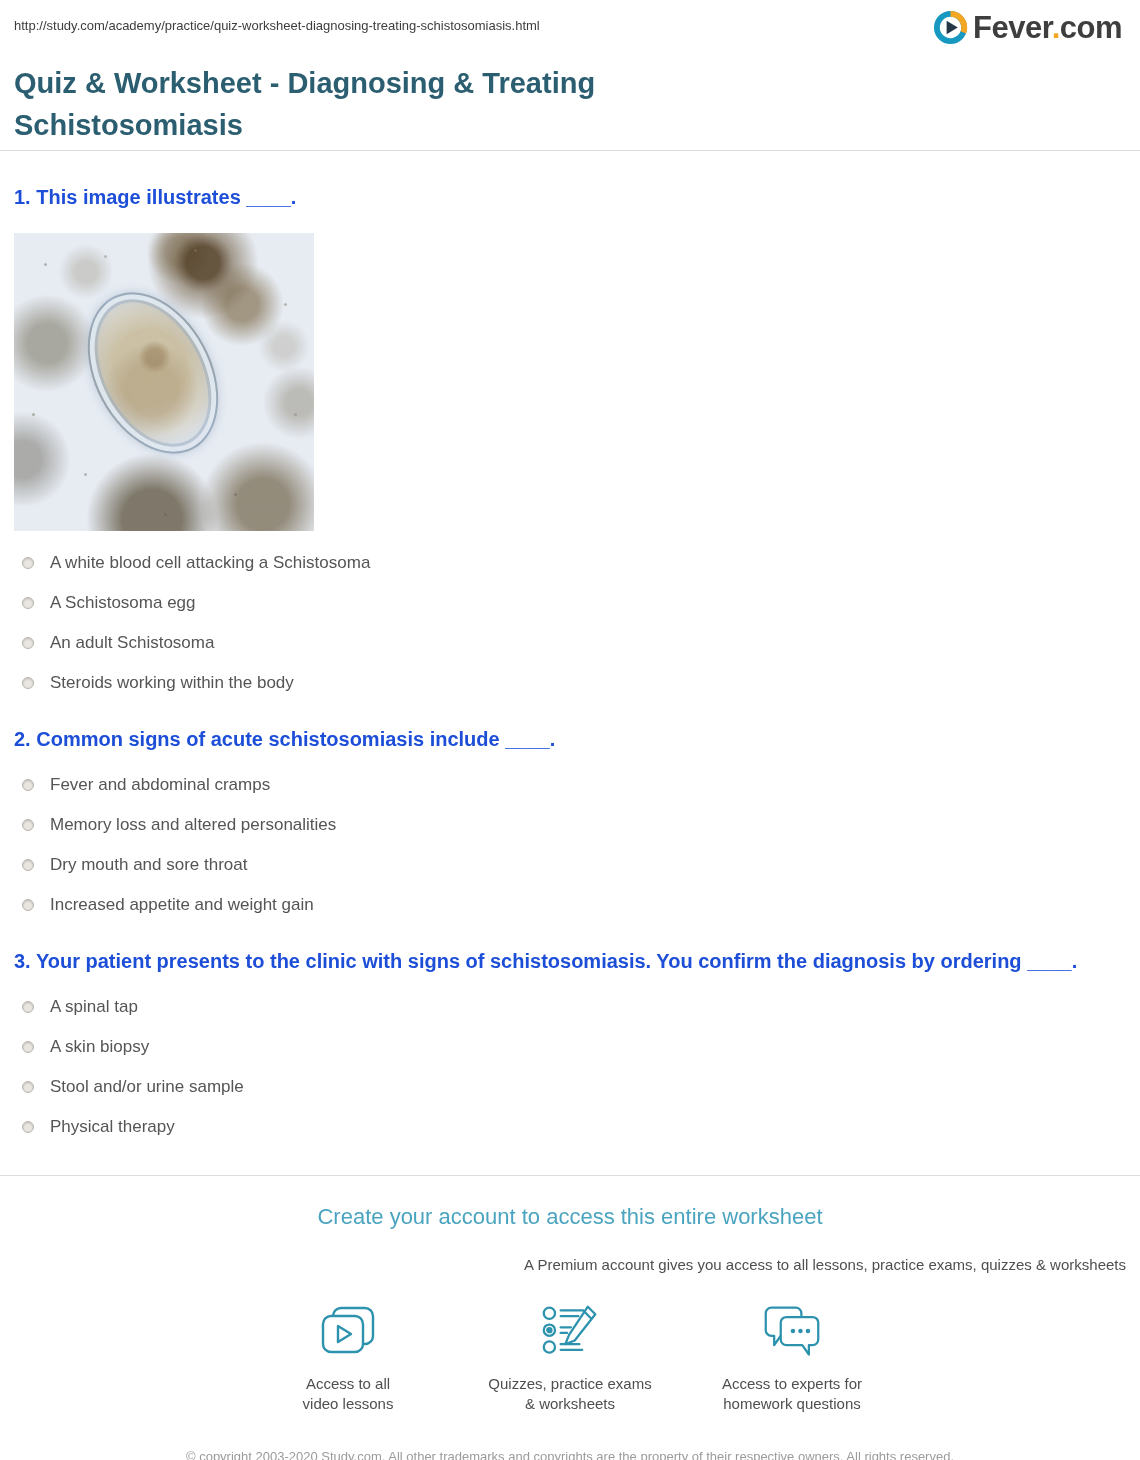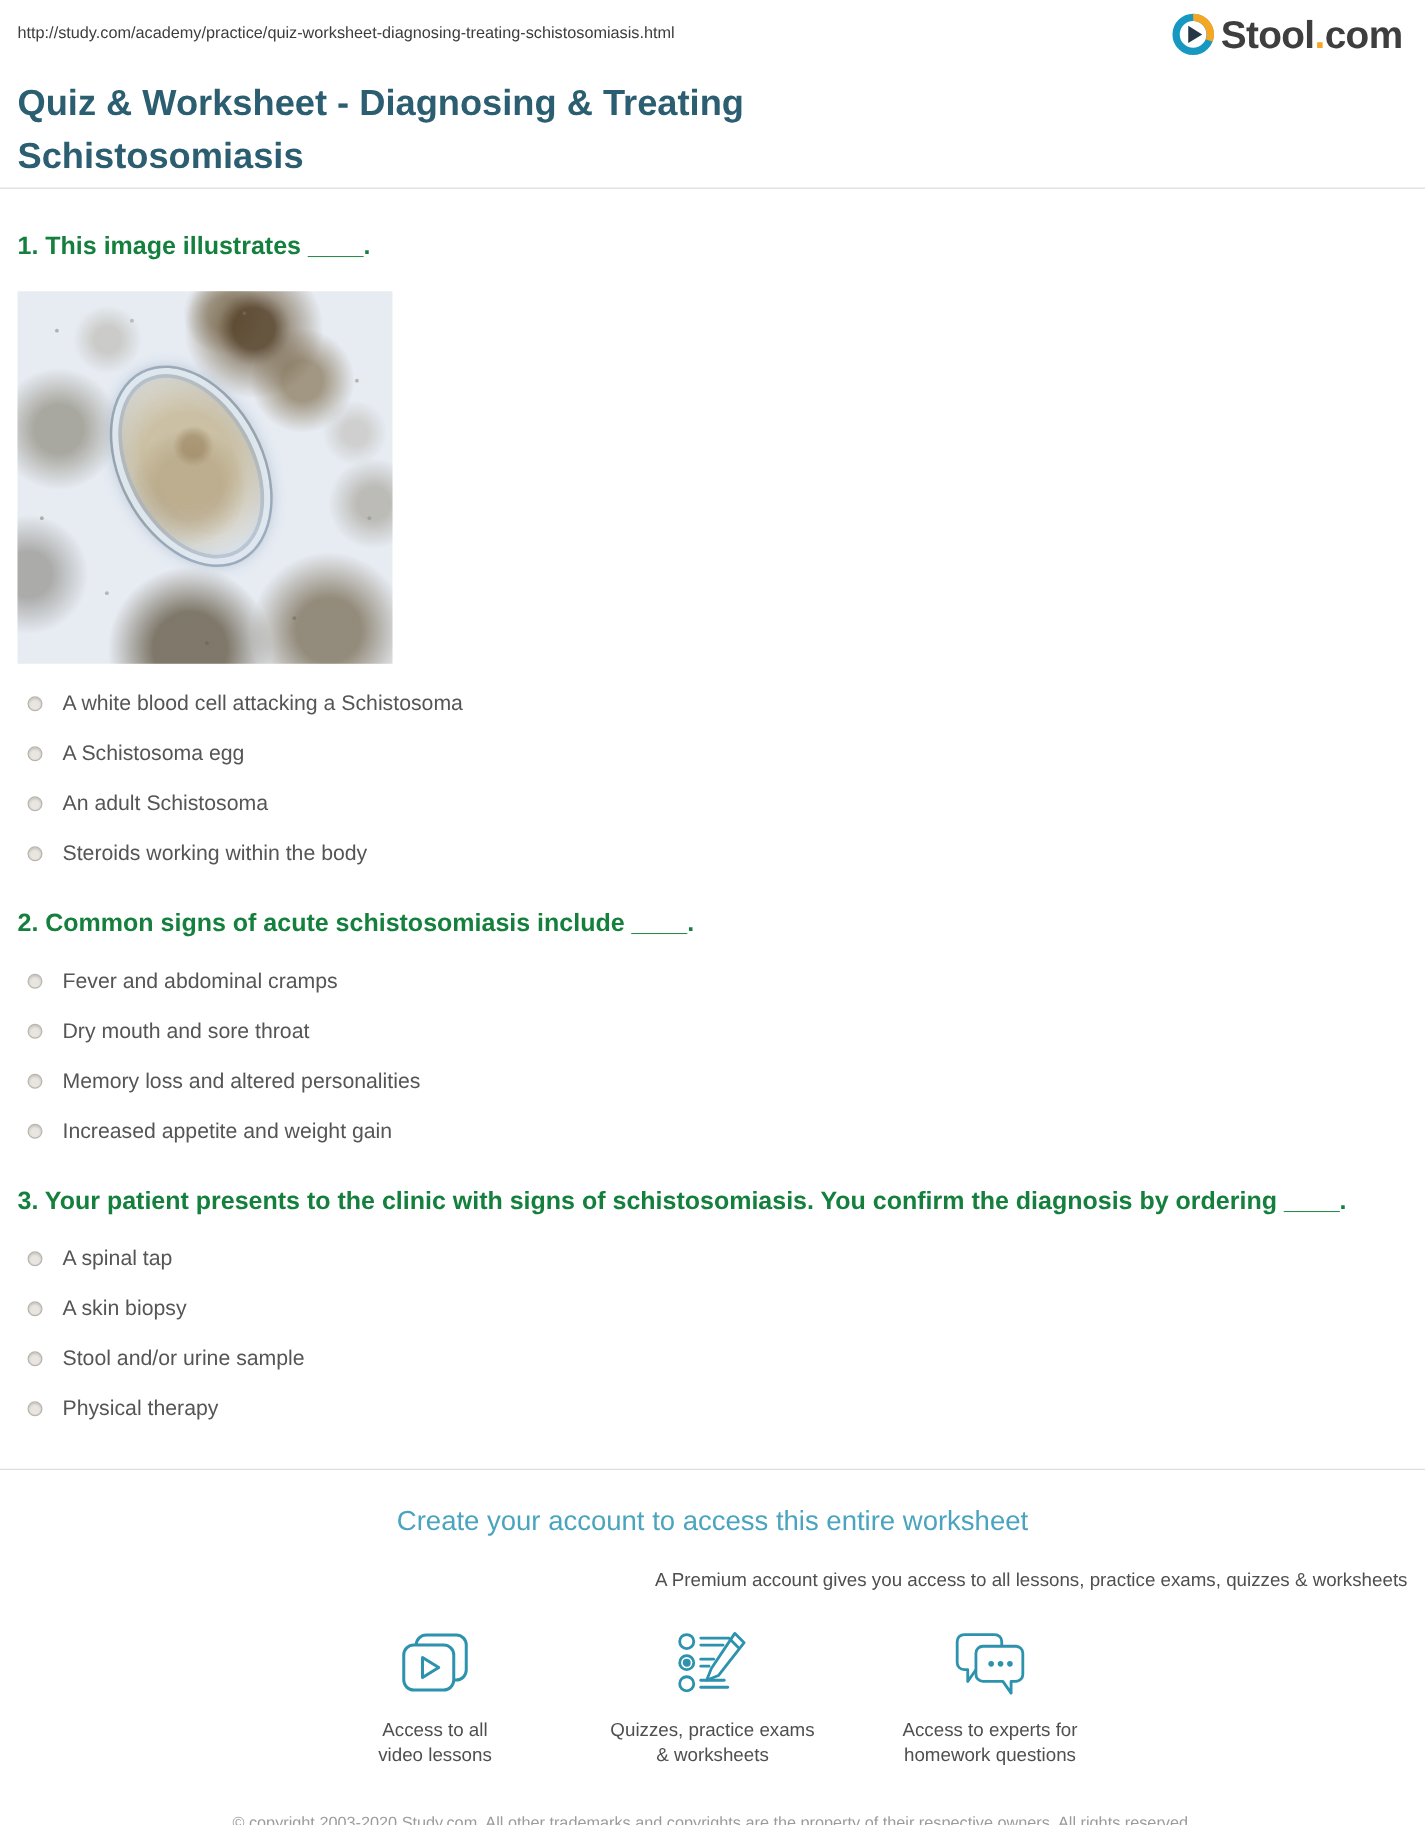--- a/index.html
+++ b/index.html
@@ -20,21 +20,21 @@
   .logo-dot { color:#f5a623; }
 
   
   h1.title {
     color:#2b5e70; font-size:29px; line-height:1.45; font-weight:700;
     max-width:700px; margin:10px 0 4px;
   }
   .divider { border:none; border-top:1px solid #ddd; margin:0 -14px; }
 
   
-  .q-prompt { font-size:20px; font-weight:700; color:#15803d; margin:34px 0 24px; line-height:1.2; }
+  .q-prompt { font-size:20px; font-weight:700; color:#1d4ed8; margin:34px 0 24px; line-height:1.2; }
   .q-prompt.nowrap { white-space:nowrap; }
   .opt { display:flex; align-items:center; margin:0 0 20px; padding-left:8px; cursor:pointer; }
   .radio {
     width:12px; height:12px; border-radius:50%;
     border:1px solid #b9b5ae; background:#e9e6e1;
     box-shadow: inset 0 1px 2px rgba(0,0,0,0.18);
     margin-right:16px; flex:none;
   }
   .opt-text { font-size:17px; color:#555; line-height:20px; }
 
@@ -93,21 +93,21 @@
 <div class="page">
 
   <div class="topbar">
     <div class="url">http://study.com/academy/practice/quiz-worksheet-diagnosing-treating-schistosomiasis.html</div>
     <div class="logo">
       <svg viewBox="0 0 36 36" aria-hidden="true">
         <circle cx="18" cy="18" r="14" fill="#ffffff" stroke="#1798c1" stroke-width="6"></circle>
         <path d="M18 4 A14 14 0 0 1 31.2 23" fill="none" stroke="#f5a623" stroke-width="6"></path>
         <path d="M14 11 L25.5 18 L14 25 Z" fill="#253746"></path>
       </svg>
-      <span class="logo-text"><span>Stool</span><span class="logo-dot">.</span><span>com</span></span>
+      <span class="logo-text"><span>Fever</span><span class="logo-dot">.</span><span>com</span></span>
     </div>
   </div>
 
   <h1 class="title">Quiz &amp; Worksheet - Diagnosing &amp; Treating Schistosomiasis</h1>
   <hr class="divider">
 
   <section>
     <h2 class="q-prompt">1. This image illustrates ____.</h2>
     <div class="micro-img" role="img" aria-label="Microscope slide showing a Schistosoma egg among debris">
       <div class="egg"></div>
@@ -131,25 +131,25 @@
   </section>
 
   <section>
     <h2 class="q-prompt">2. Common signs of acute schistosomiasis include ____.</h2>
     <label class="opt">
       <span class="radio"></span>
       <span class="opt-text">Fever and abdominal cramps</span>
     </label>
     <label class="opt">
       <span class="radio"></span>
+      <span class="opt-text">Memory loss and altered personalities</span>
+    </label>
+    <label class="opt">
+      <span class="radio"></span>
       <span class="opt-text">Dry mouth and sore throat</span>
-    </label>
-    <label class="opt">
-      <span class="radio"></span>
-      <span class="opt-text">Memory loss and altered personalities</span>
     </label>
     <label class="opt">
       <span class="radio"></span>
       <span class="opt-text">Increased appetite and weight gain</span>
     </label>
   </section>
 
   <section>
     <h2 class="q-prompt nowrap">3. Your patient presents to the clinic with signs of schistosomiasis. You confirm the diagnosis by ordering ____.</h2>
     <label class="opt">

